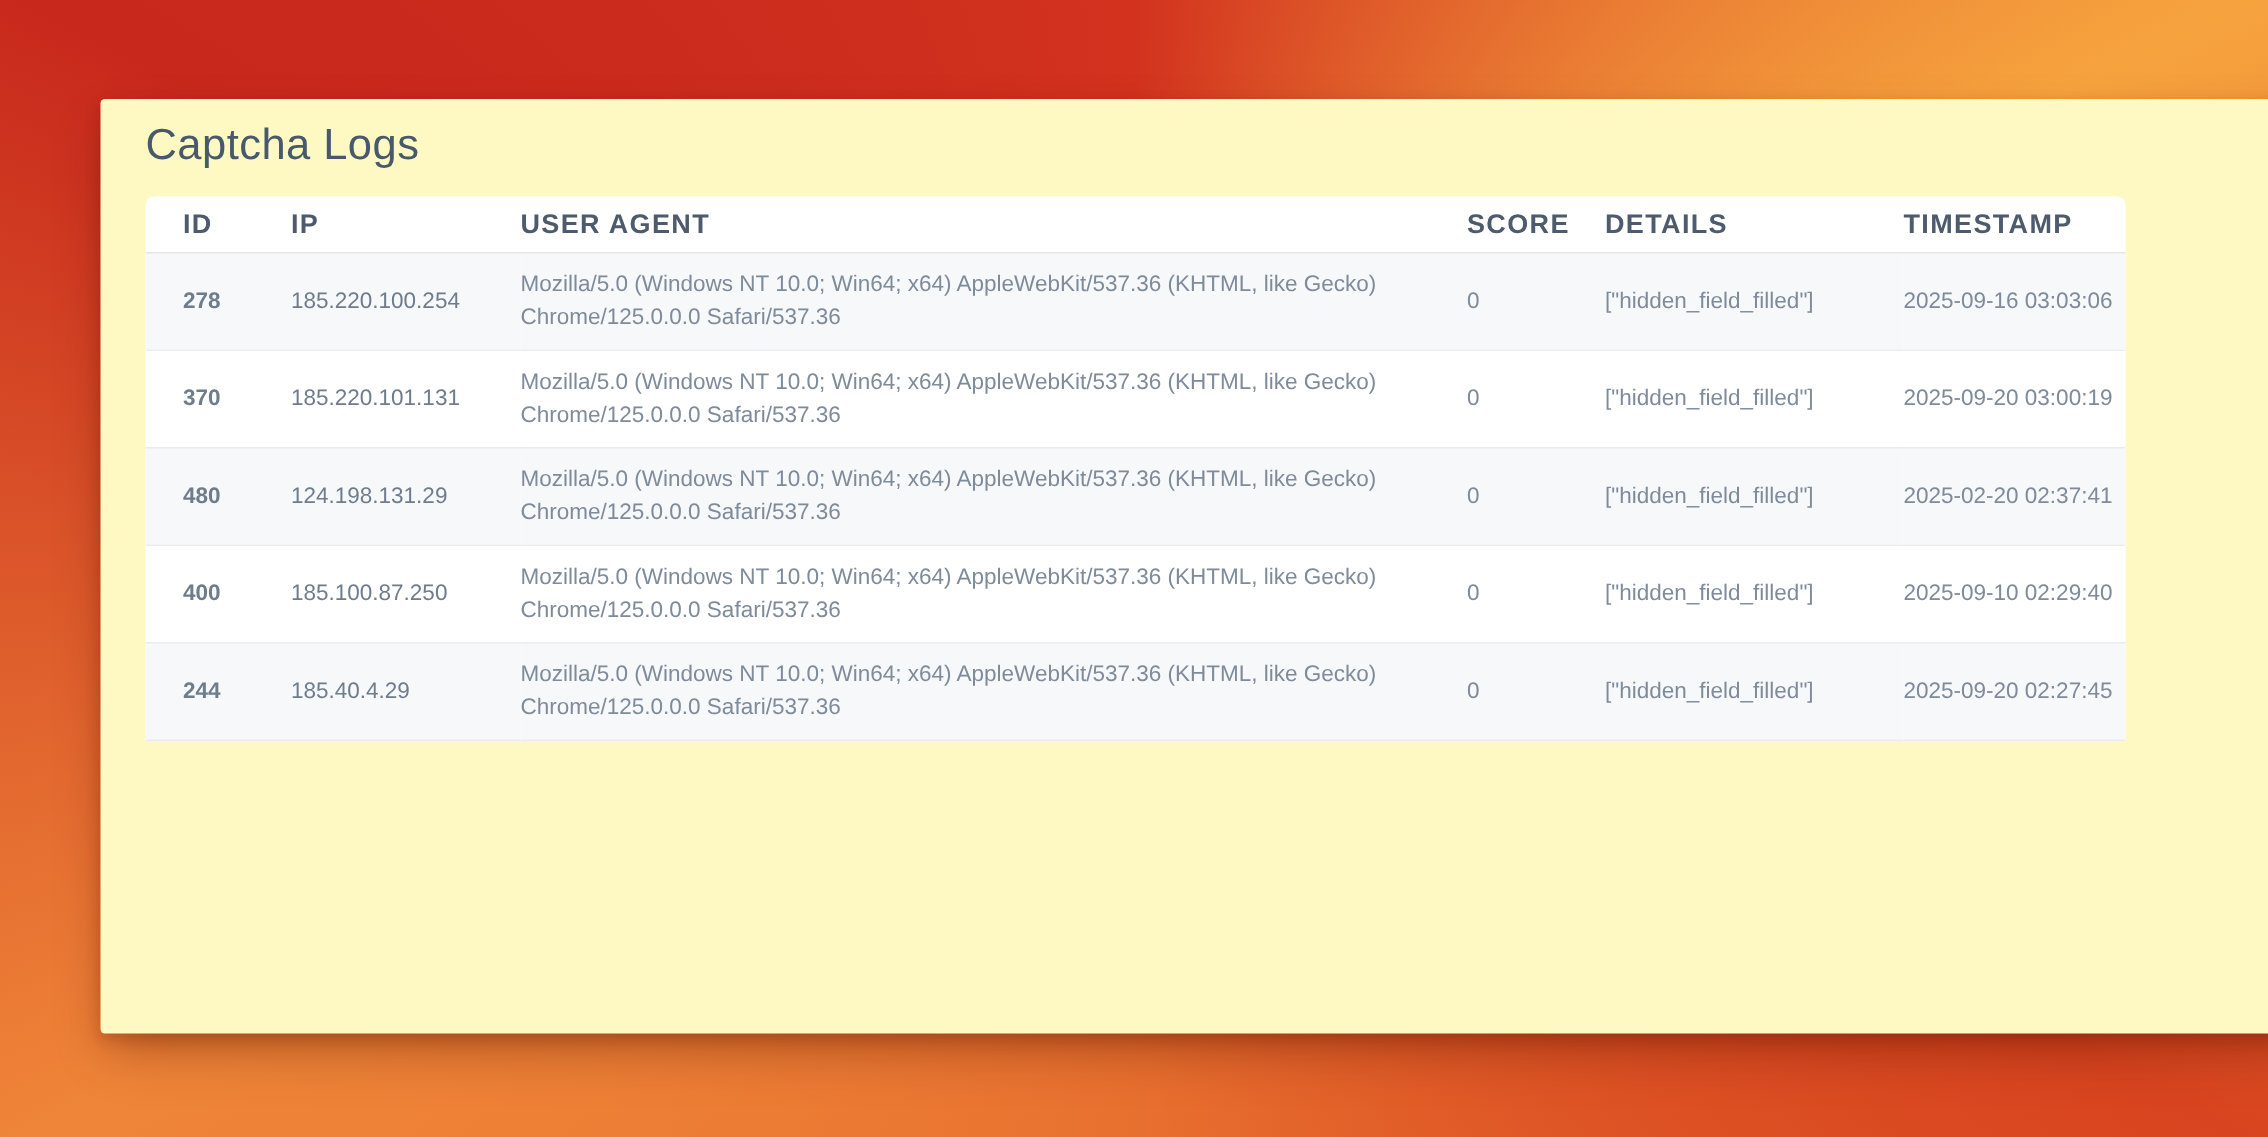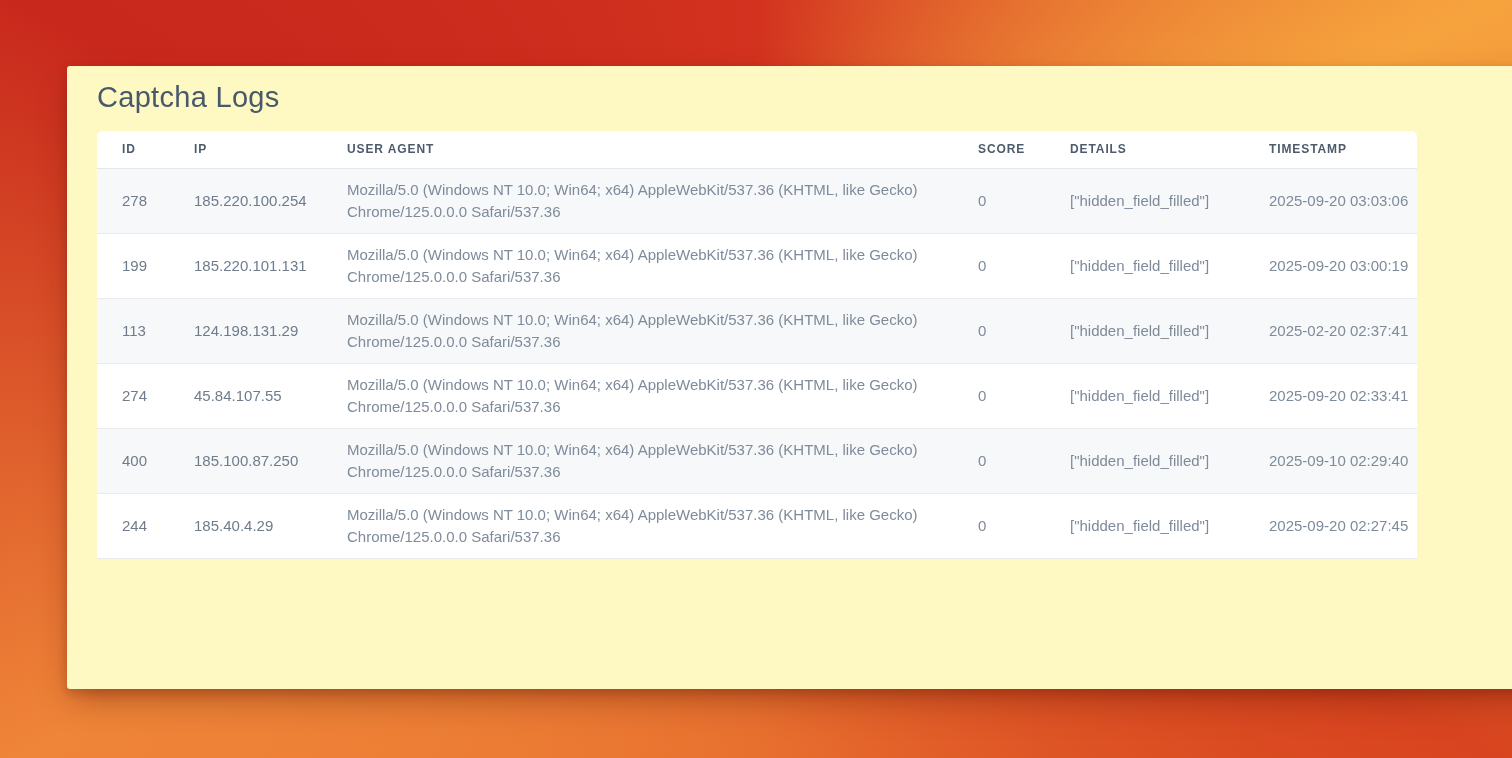--- a/index.html
+++ b/index.html
@@ -47,39 +47,39 @@
   col.c-id       { width: 97px; }
   col.c-ip       { width: 153px; }
   col.c-ua       { width: 631px; }
   col.c-score    { width: 92px; }
   col.c-details  { width: 199px; }
   col.c-ts       { width: 148px; }
   thead th {
     height: 37px;
     text-align: left;
     vertical-align: middle;
-    font-size: 12px;
+    font-size: 18px;
     font-weight: 700;
     letter-spacing: 0.9px;
     color: #4d5b6c;
     background: #ffffff;
     border-bottom: 1px solid #e3e6ea;
     padding: 0;
   }
   thead th.first, tbody td.first { padding-left: 25px; }
   tbody td {
     height: 65px;
     vertical-align: middle;
     font-size: 15px;
     line-height: 22px;
     color: #7e8b9a;
     padding: 0 20px 0 0;
     border-bottom: 1px solid #e9ebee;
   }
-  tbody td.first { color: #6e7c8c; }
+  tbody td.first { color: #6e7c8c; font-weight: bold; }
   tbody td.cell-ip { color: #6e7c8c; }
   tbody tr:nth-child(odd) { background: #f7f8fa; }
   tbody tr:nth-child(even) { background: #ffffff; }
   td.cell-ts { padding-right: 4px; }
 </style>
 </head>
 <body>
 
 <div class="card">
   <h1 class="page-title">Captcha Logs</h1>
@@ -103,50 +103,42 @@
           <th>TIMESTAMP</th>
         </tr>
       </thead>
       <tbody id="log-rows">
   <tr class="log-row">
     <td class="first cell-id">278</td>
     <td class="cell-ip">185.220.100.254</td>
     <td class="cell-ua">Mozilla/5.0 (Windows NT 10.0; Win64; x64) AppleWebKit/537.36 (KHTML, like Gecko) Chrome/125.0.0.0 Safari/537.36</td>
     <td class="cell-score">0</td>
     <td class="cell-details">["hidden_field_filled"]</td>
-    <td class="cell-ts">2025-09-20 03:03:06</td>
+    <td class="cell-ts">2025-09-16 03:03:06</td>
   </tr>
 
   <tr class="log-row">
-    <td class="first cell-id">199</td>
+    <td class="first cell-id">370</td>
     <td class="cell-ip">185.220.101.131</td>
     <td class="cell-ua">Mozilla/5.0 (Windows NT 10.0; Win64; x64) AppleWebKit/537.36 (KHTML, like Gecko) Chrome/125.0.0.0 Safari/537.36</td>
     <td class="cell-score">0</td>
     <td class="cell-details">["hidden_field_filled"]</td>
     <td class="cell-ts">2025-09-20 03:00:19</td>
   </tr>
 
 
   <tr class="log-row">
-    <td class="first cell-id">113</td>
+    <td class="first cell-id">480</td>
     <td class="cell-ip">124.198.131.29</td>
     <td class="cell-ua">Mozilla/5.0 (Windows NT 10.0; Win64; x64) AppleWebKit/537.36 (KHTML, like Gecko) Chrome/125.0.0.0 Safari/537.36</td>
     <td class="cell-score">0</td>
     <td class="cell-details">["hidden_field_filled"]</td>
     <td class="cell-ts">2025-02-20 02:37:41</td>
   </tr>
 
-  <tr class="log-row">
-    <td class="first cell-id">274</td>
-    <td class="cell-ip">45.84.107.55</td>
-    <td class="cell-ua">Mozilla/5.0 (Windows NT 10.0; Win64; x64) AppleWebKit/537.36 (KHTML, like Gecko) Chrome/125.0.0.0 Safari/537.36</td>
-    <td class="cell-score">0</td>
-    <td class="cell-details">["hidden_field_filled"]</td>
-    <td class="cell-ts">2025-09-20 02:33:41</td>
-  </tr>
 
 
   <tr class="log-row">
     <td class="first cell-id">400</td>
     <td class="cell-ip">185.100.87.250</td>
     <td class="cell-ua">Mozilla/5.0 (Windows NT 10.0; Win64; x64) AppleWebKit/537.36 (KHTML, like Gecko) Chrome/125.0.0.0 Safari/537.36</td>
     <td class="cell-score">0</td>
     <td class="cell-details">["hidden_field_filled"]</td>
     <td class="cell-ts">2025-09-10 02:29:40</td>
   </tr>

